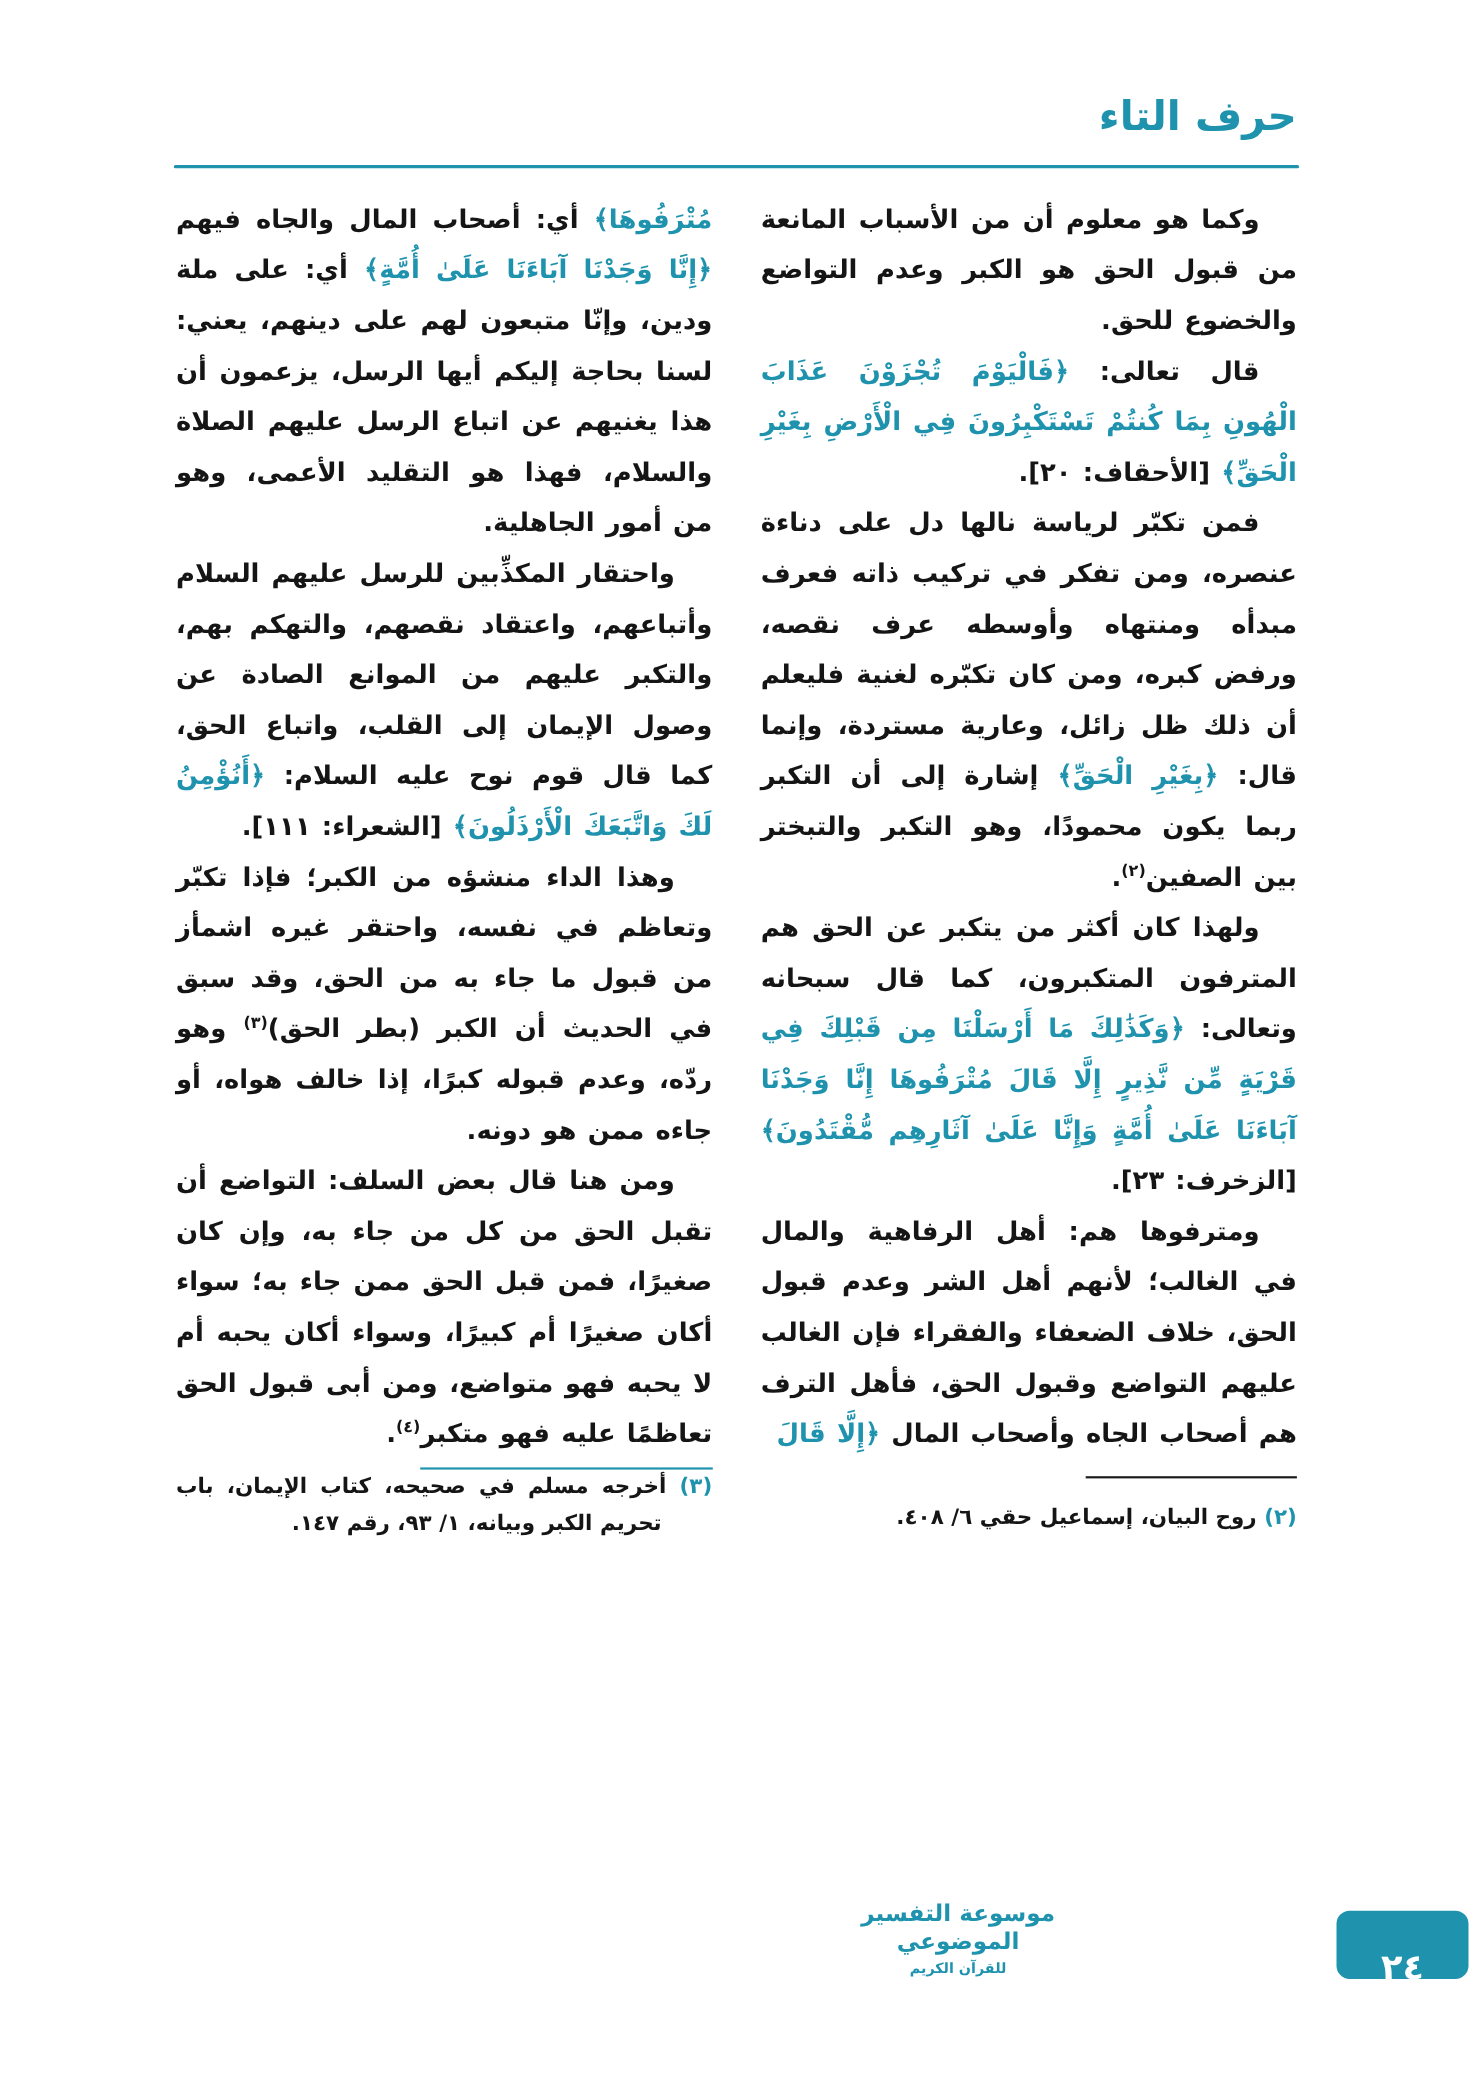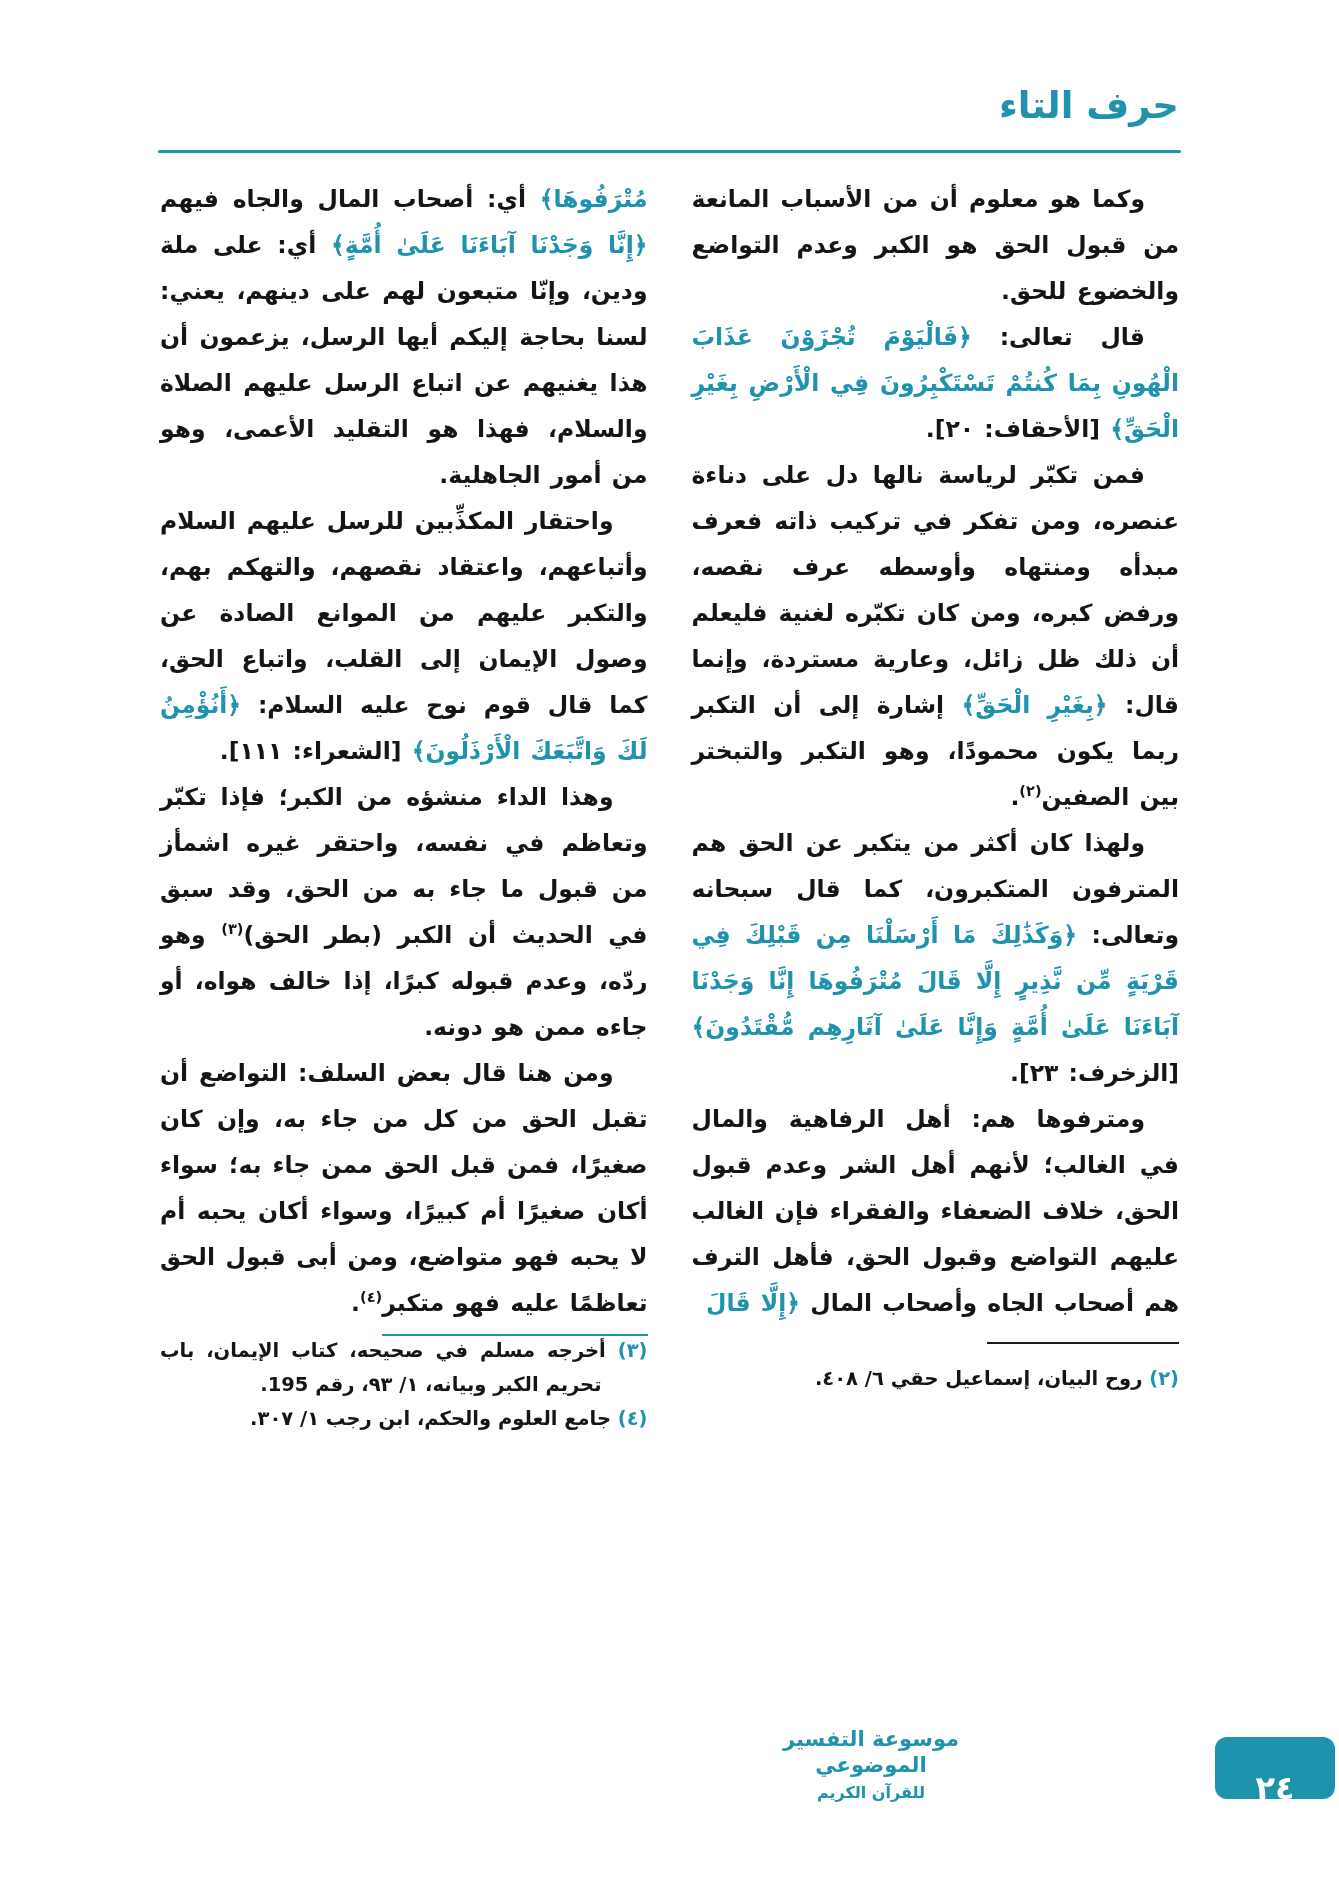--- a/index.html
+++ b/index.html
@@ -98,21 +98,21 @@
   .publisher-logo{
     position:absolute;
     top:1726px;
     left:776px;
     width:190px;
     text-align:center;
     color:var(--accent);
     line-height:1.25;
   }
   .logo-line1{font-size:21px;font-weight:800;}
-  .logo-line2{font-size:16px;font-weight:700;margin-top:4px;}
+  .logo-line2{font-size:13px;font-weight:700;margin-top:4px;}
   .page-number-badge{
     position:absolute;
     top:1737px;
     right:4px;
     width:120px;
     height:62px;
     background:var(--accent);
     border-radius:12px;
     display:flex;
     align-items:center;
@@ -148,22 +148,21 @@
   </div>
 
   <div class="col">
     <div class="paras">
         <p class="para"><span class="seg-quran">مُتْرَفُوهَا﴾</span><span class="seg-text"> أي: أصحاب المال والجاه فيهم </span><span class="seg-quran">﴿إِنَّا وَجَدْنَا آبَاءَنَا عَلَىٰ أُمَّةٍ﴾</span><span class="seg-text"> أي: على ملة ودين، وإنّا متبعون لهم على دينهم، يعني: لسنا بحاجة إليكم أيها الرسل، يزعمون أن هذا يغنيهم عن اتباع الرسل عليهم الصلاة والسلام، فهذا هو التقليد الأعمى، وهو من أمور الجاهلية.</span></p>
         <p class="para indent"><span class="seg-text">واحتقار المكذِّبين للرسل عليهم السلام وأتباعهم، واعتقاد نقصهم، والتهكم بهم، والتكبر عليهم من الموانع الصادة عن وصول الإيمان إلى القلب، واتباع الحق، كما قال قوم نوح عليه السلام: </span><span class="seg-quran">﴿أَنُؤْمِنُ لَكَ وَاتَّبَعَكَ الْأَرْذَلُونَ﴾</span><span class="seg-text"> [الشعراء: ١١١].</span></p>
         <p class="para indent"><span class="seg-text">وهذا الداء منشؤه من الكبر؛ فإذا تكبّر وتعاظم في نفسه، واحتقر غيره اشمأز من قبول ما جاء به من الحق، وقد سبق في الحديث أن الكبر (</span><span class="seg-bold">بطر الحق</span><span class="seg-text">)</span><span class="seg-sup">(٣)</span><span class="seg-text"> وهو ردّه، وعدم قبوله كبرًا، إذا خالف هواه، أو جاءه ممن هو دونه.</span></p>
         <p class="para indent"><span class="seg-text">ومن هنا قال بعض السلف: التواضع أن تقبل الحق من كل من جاء به، وإن كان صغيرًا، فمن قبل الحق ممن جاء به؛ سواء أكان صغيرًا أم كبيرًا، وسواء أكان يحبه أم لا يحبه فهو متواضع، ومن أبى قبول الحق </span><span class="seg-underline">تعاظمًا عليه فهو متكبر</span><span class="seg-sup">(٤)</span><span class="seg-text">.</span></p>
       </div>
     <div class="footnotes">
-        <div class="footnote"><span class="fn-num">(٣)</span><span class="fn-text"> أخرجه مسلم في صحيحه، كتاب الإيمان، باب تحريم الكبر وبيانه، ١/ ٩٣، رقم 195.</span></div>
-        <div class="footnote"><span class="fn-num">(٤)</span><span class="fn-text"> جامع العلوم والحكم، ابن رجب ١/ ٣٠٧.</span></div>
+        <div class="footnote"><span class="fn-num">(٣)</span><span class="fn-text"> أخرجه مسلم في صحيحه، كتاب الإيمان، باب تحريم الكبر وبيانه، ١/ ٩٣، رقم ١٤٧.</span></div>
       </div>
   </div>
 
 </div>
 
 <div class="publisher-logo">
   <div class="logo-line1">موسوعة التفسير الموضوعي</div>
   <div class="logo-line2">للقرآن الكريم</div>
 </div>
 

